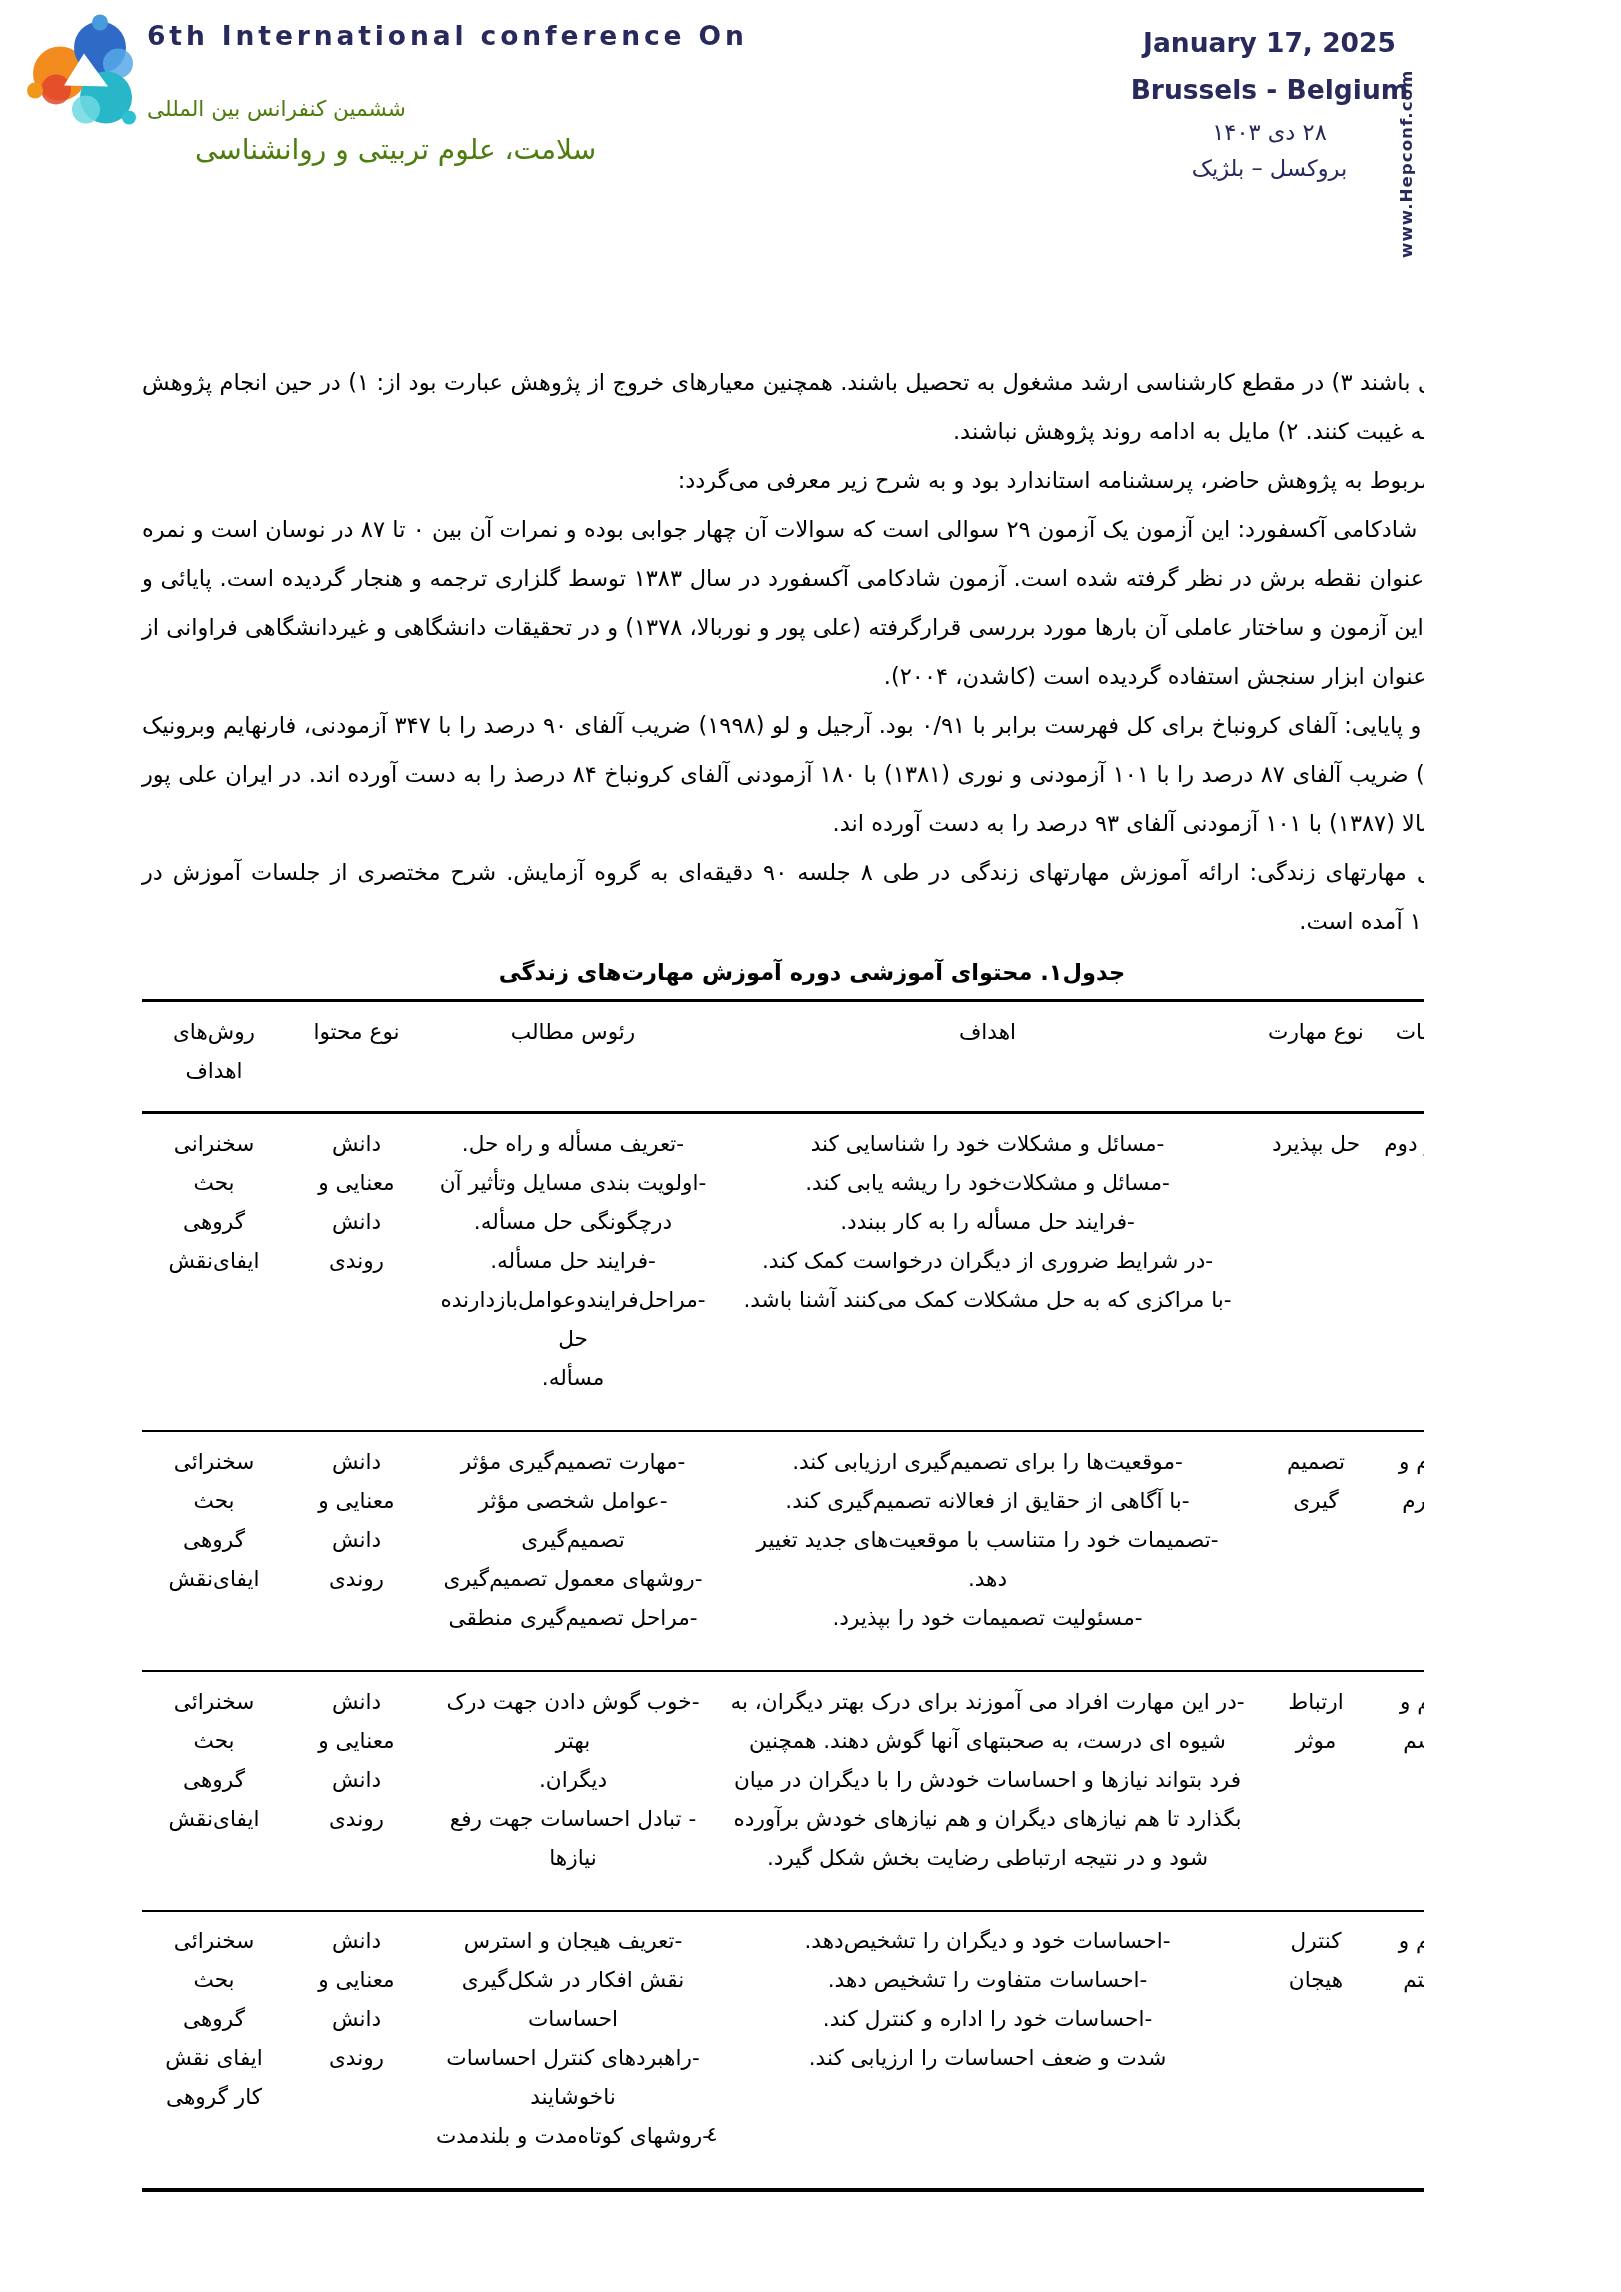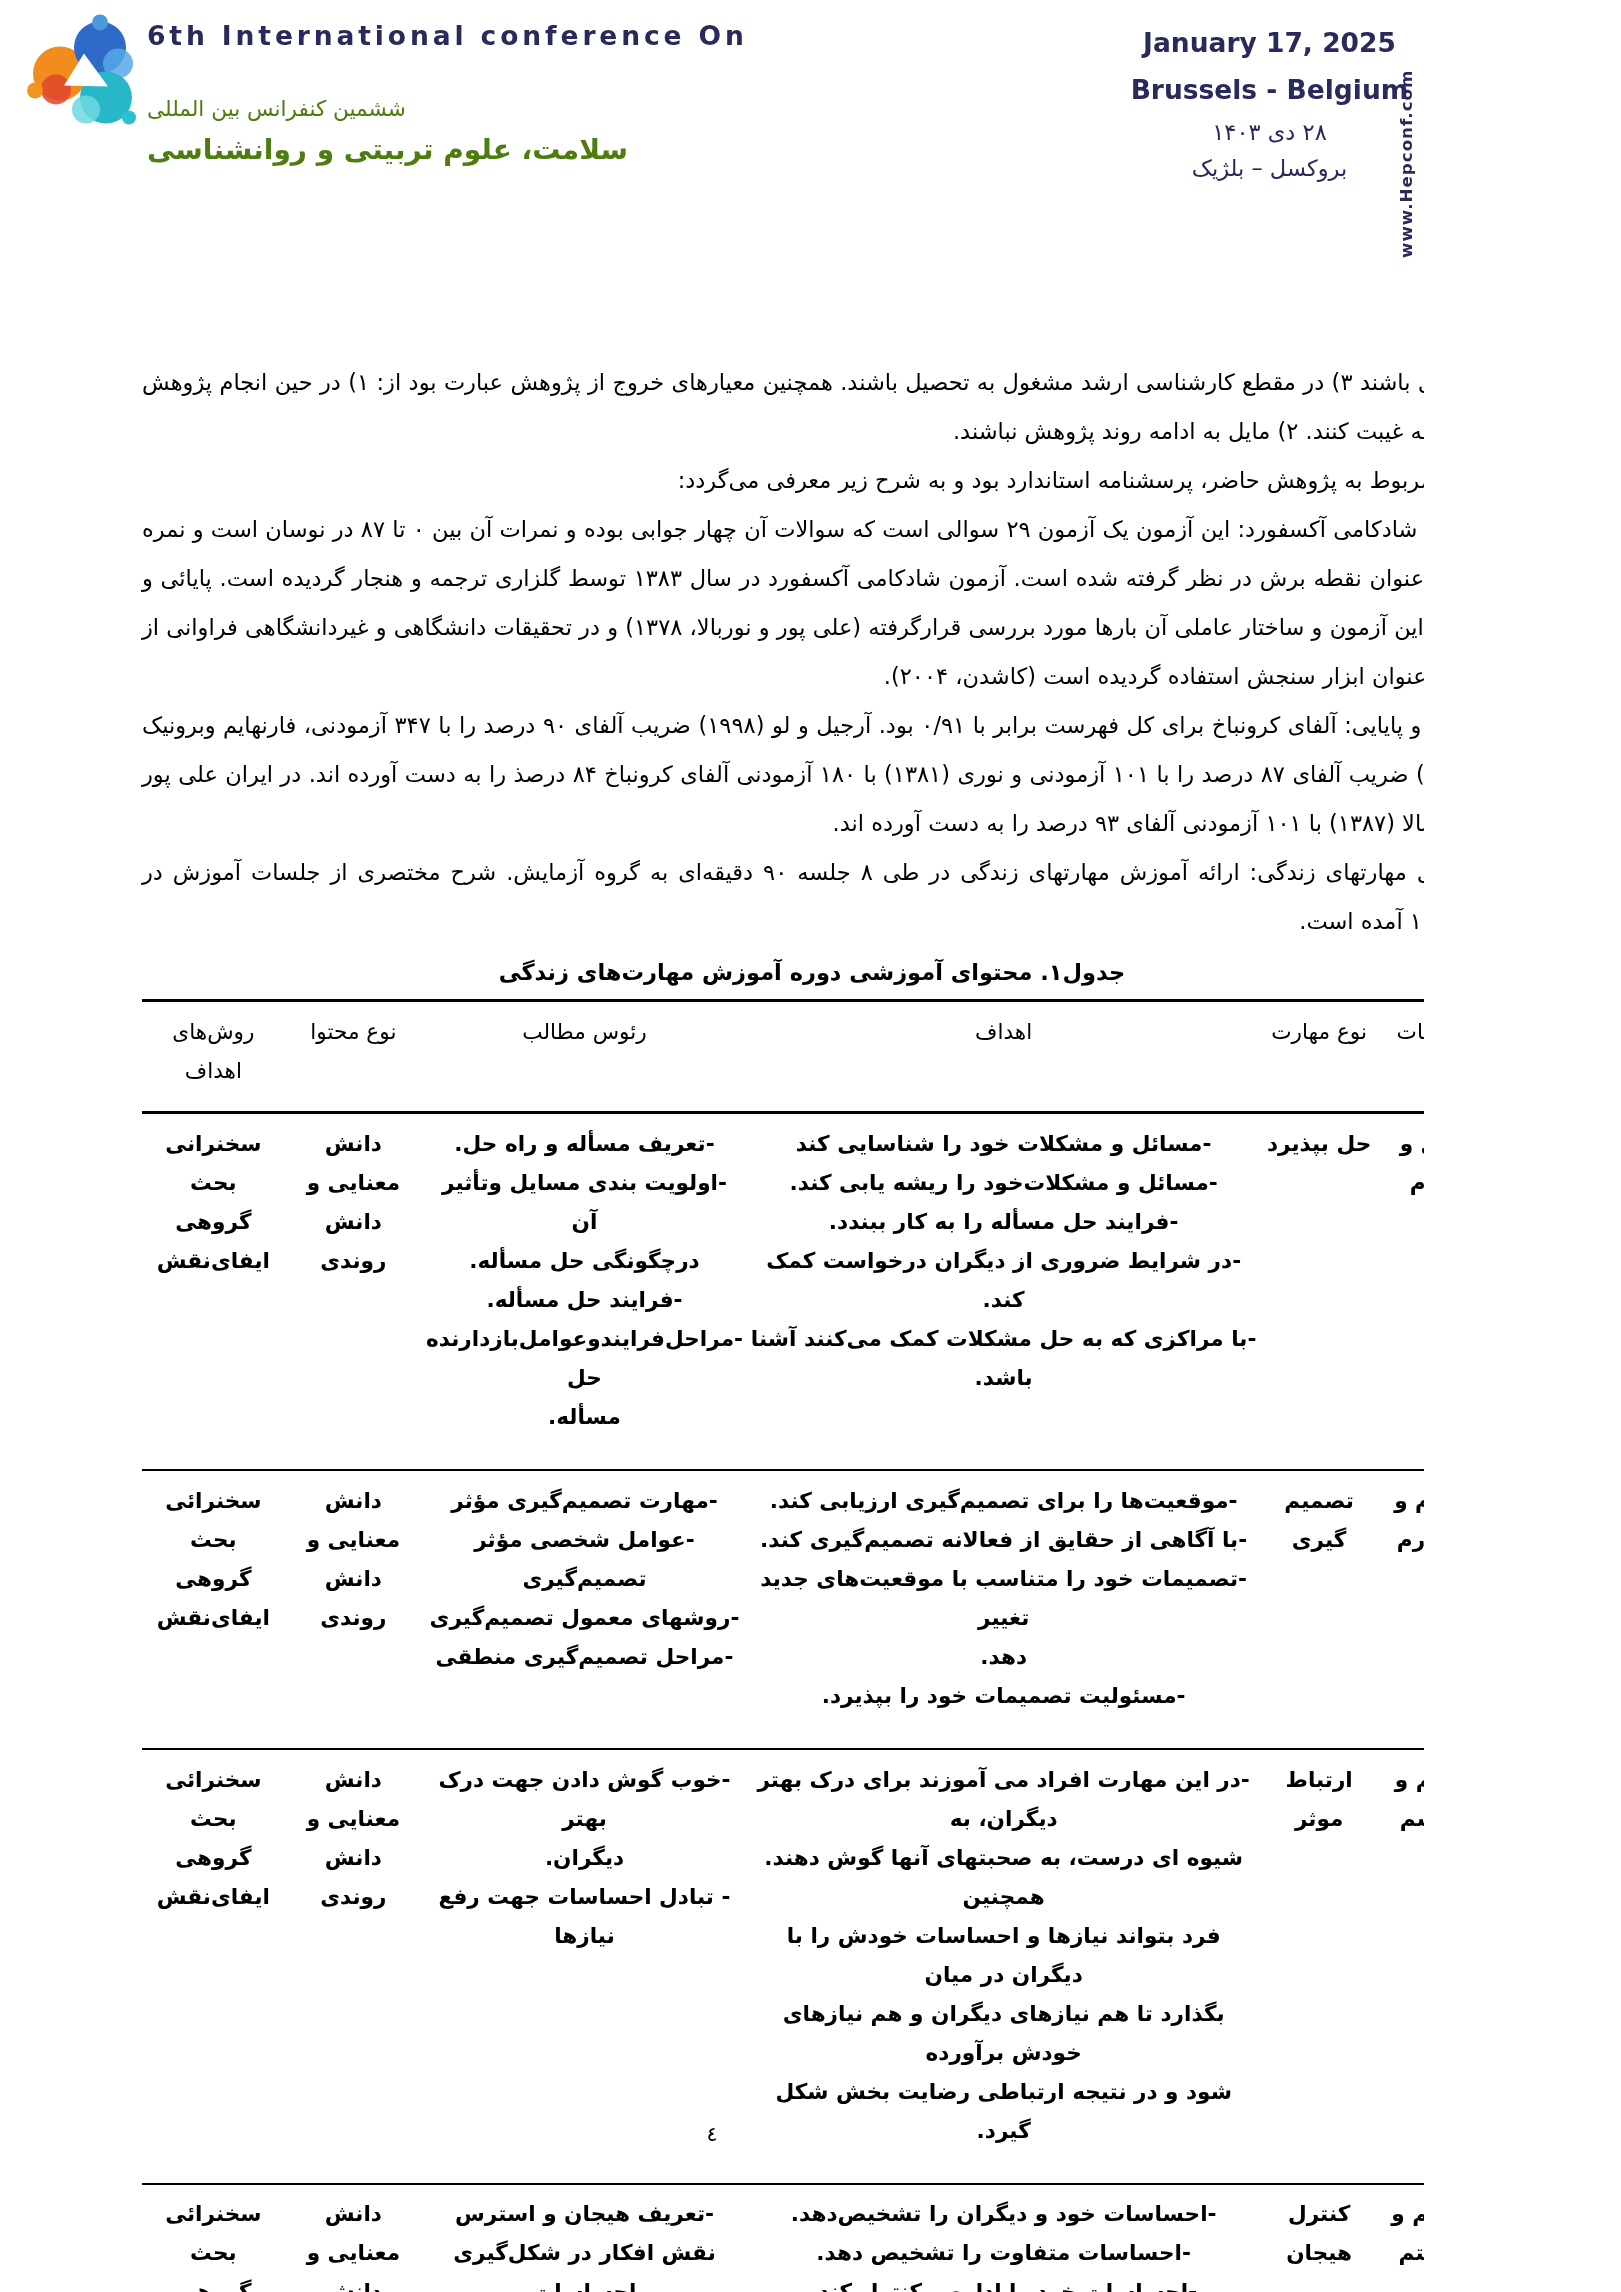--- a/index.html
+++ b/index.html
@@ -12,21 +12,21 @@
     font-family:"DejaVu Sans", sans-serif;
     color:#000;
   }
   
   .logo { position:absolute; left:25.5px; top:11.8px; width:120px; height:123px; }
   .title-en { position:absolute; left:147px; top:19.6px; color:#292a5c; }
   .title-en .t1 { font-size:26.5px; font-weight:bold; letter-spacing:3.9px; }
   .title-en .t2 { font-size:30px; font-weight:500; letter-spacing:0.5px; margin-top:7.8px; }
   .fa-titles { position:absolute; left:147px; top:96px; width:612px; direction:rtl; text-align:left; color:#4d7c0f; }
   .fa-titles .fa1 { font-size:21.6px; }
-  .fa-titles .fa2 { font-size:28px; font-weight:bold; margin-top:11.8px; }
+  .fa-titles .fa2 { font-size:28px; font-weight:normal; margin-top:11.8px;margin-left:48px; }
   .date-block { position:absolute; left:1103px; top:27.4px; width:333px; text-align:center; color:#292a5c; }
   .date-block .d1 { font-size:26.5px; font-weight:bold; }
   .date-block .d2 { font-size:26.5px; font-weight:bold; margin-top:15.7px; }
   .date-block .d3 { font-size:22.5px; margin-top:13.7px; direction:rtl; }
   .date-block .d4 { font-size:22.5px; margin-top:9.8px; direction:rtl; }
   .website {
     position:absolute; right:7.8px; top:33px; height:225px;
     writing-mode:vertical-rl; transform:rotate(180deg);
     font-size:16.7px; font-weight:bold; letter-spacing:1px; color:#292a5c;
   }
@@ -46,21 +46,21 @@
   table.skills th, table.skills td {
     text-align:center; vertical-align:top;
     white-space:pre-line;
     line-height:39px;
     padding:9.8px 3.9px 21.6px 3.9px;
     font-weight:normal;
   }
   table.skills thead tr { border-top:3.9px solid #000; border-bottom:3.9px solid #000; }
   table.skills tbody tr { border-bottom:2.9px solid #000; }
   table.skills tbody tr:last-child { border-bottom:4.9px solid #000; }
-  table.skills tbody td { padding-bottom:33px;font-weight:bold; }
+  table.skills tbody td { padding-bottom:33px; }
   
   .pagenum { position:absolute; top:2122px; left:0; width:100%; text-align:center; font-size:20.6px; }
 </style>
 </head>
 <body>
 
 <div class="page">
 
   <header>
     <div class="logo">

